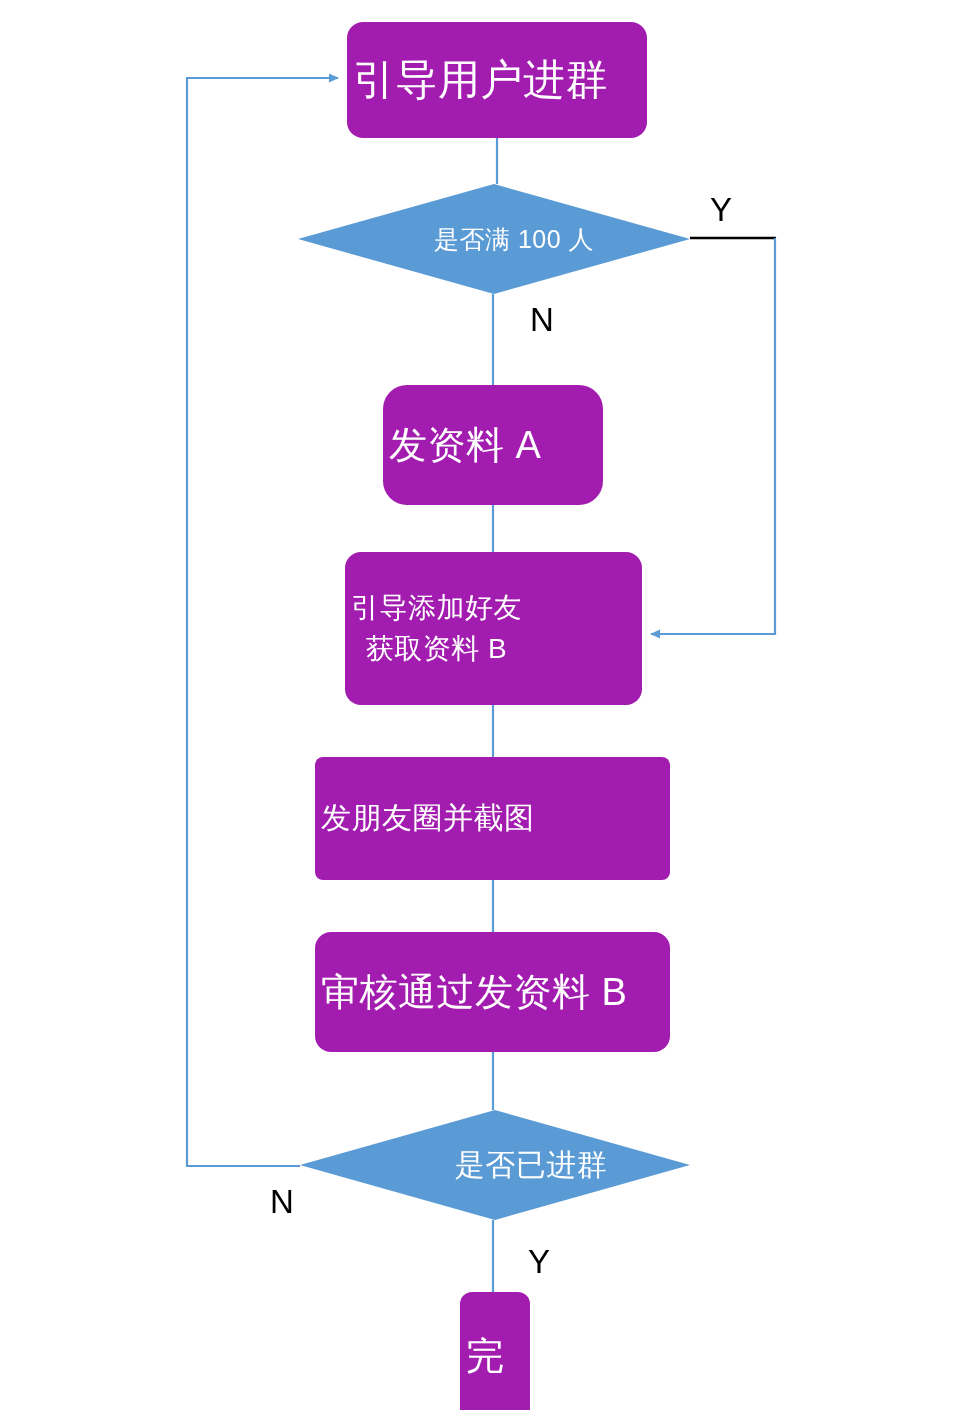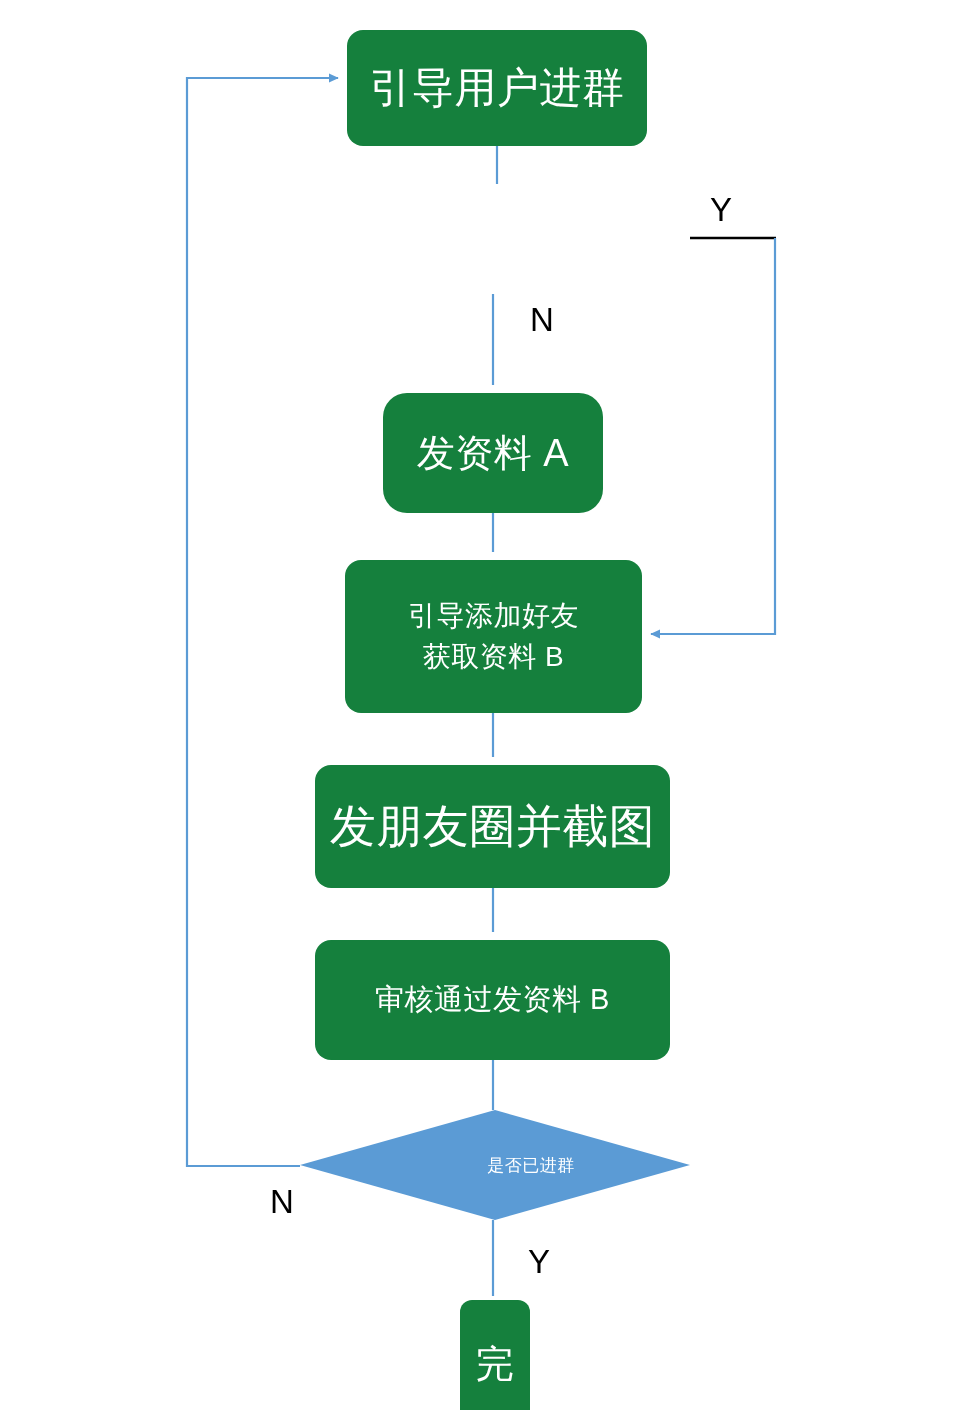--- a/index.html
+++ b/index.html
@@ -24,29 +24,27 @@
     top: 0;
     width: 972px;
     height: 1410px;
     pointer-events: none;
   }
   .node {
     position: absolute;
     box-sizing: border-box;
     display: flex;
     align-items: center;
-    justify-content: center;
     text-align: center;
     color: #ffffff;
-    background: #15803d;
+    background: #a21caf;
     border-radius: 14px;
     line-height: 1.28;
     letter-spacing: 0.5px;
     font-weight: 400;
-    margin-top: 8px;
   }
   .node .label {
     display: block;
     white-space: pre-line;
     padding: 0 6px;
   }
   .diamond-wrap {
     position: absolute;
   }
   .diamond-wrap svg {
@@ -104,43 +102,51 @@
 
     <path d="M300,1166 L187,1166 L187,78 L338,78" stroke="#5b9bd5" stroke-width="2.2" fill="none" marker-end="url(#arrow-blue)"></path>
 
     <path d="M493,1220 L493,1296" stroke="#5b9bd5" stroke-width="2.2" fill="none"></path>
   </svg>
 
   <div class="node" style="left:347px; top:22px; width:300px; height:116px; font-size:42px; border-radius:16px;">
     <span class="label">引导用户进群</span>
   </div>
 
+  <div class="diamond-wrap" style="left:298px; top:184px; width:392px; height:110px;">
+    <svg width="392" height="110" viewBox="0 0 392 110" xmlns="http://www.w3.org/2000/svg">
+      <polygon points="196,0 392,55 196,110 0,55" fill="#5b9bd5"></polygon>
+    </svg>
+    <div class="diamond-text" style="font-size:25px; padding-left:20px;">
+      <span class="label">是否满 100 人</span>
+    </div>
+  </div>
 
   <div class="node" style="left:383px; top:385px; width:220px; height:120px; font-size:38px; border-radius:24px;">
     <span class="label">发资料 A</span>
   </div>
 
   <div class="node" style="left:345px; top:552px; width:297px; height:153px; font-size:28px; border-radius:16px; line-height:1.45;">
     <span class="label">引导添加好友
 获取资料 B</span>
   </div>
 
-  <div class="node" style="left:315px; top:757px; width:355px; height:123px; font-size:46px; border-radius:16px;">
+  <div class="node" style="left:315px; top:757px; width:355px; height:123px; font-size:30px; border-radius:8px;">
     <span class="label">发朋友圈并截图</span>
   </div>
 
-  <div class="node" style="left:315px; top:932px; width:355px; height:120px; font-size:29px; border-radius:16px;">
+  <div class="node" style="left:315px; top:932px; width:355px; height:120px; font-size:38px; border-radius:16px;">
     <span class="label">审核通过发资料 B</span>
   </div>
 
   <div class="diamond-wrap" style="left:300px; top:1110px; width:390px; height:110px;">
     <svg width="390" height="110" viewBox="0 0 390 110" xmlns="http://www.w3.org/2000/svg">
       <polygon points="195,0 390,55 195,110 0,55" fill="#5b9bd5"></polygon>
     </svg>
-    <div class="diamond-text" style="font-size:17px; padding-left:36px;">
+    <div class="diamond-text" style="font-size:30px; padding-left:36px;">
       <span class="label">是否已进群</span>
     </div>
   </div>
 
   <div class="node" style="left:460px; top:1292px; width:70px; height:128px; font-size:38px; border-radius:12px;">
     <span class="label">完</span>
   </div>
 
   <div class="edge-label" style="left:710px; top:193px;">Y</div>
 

